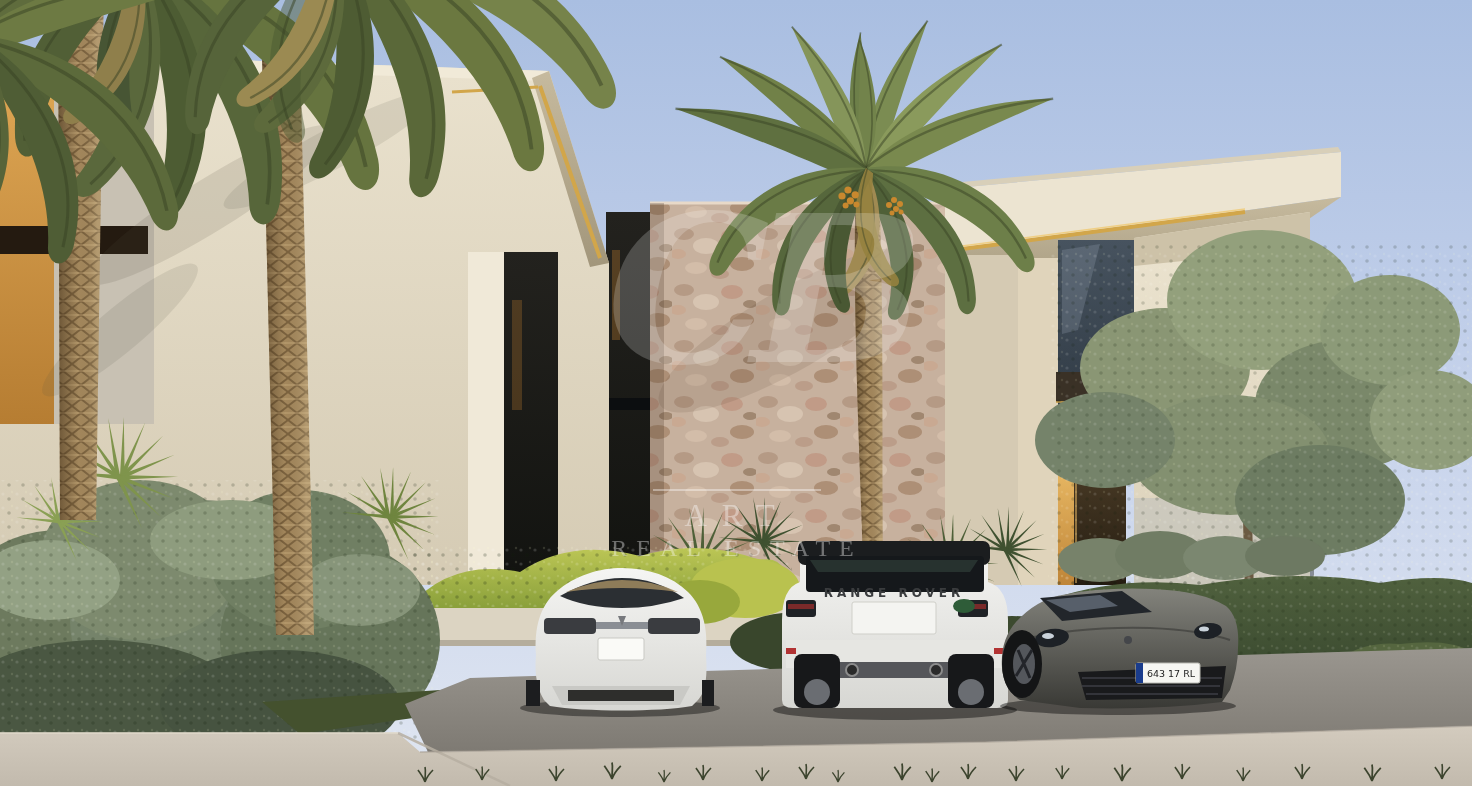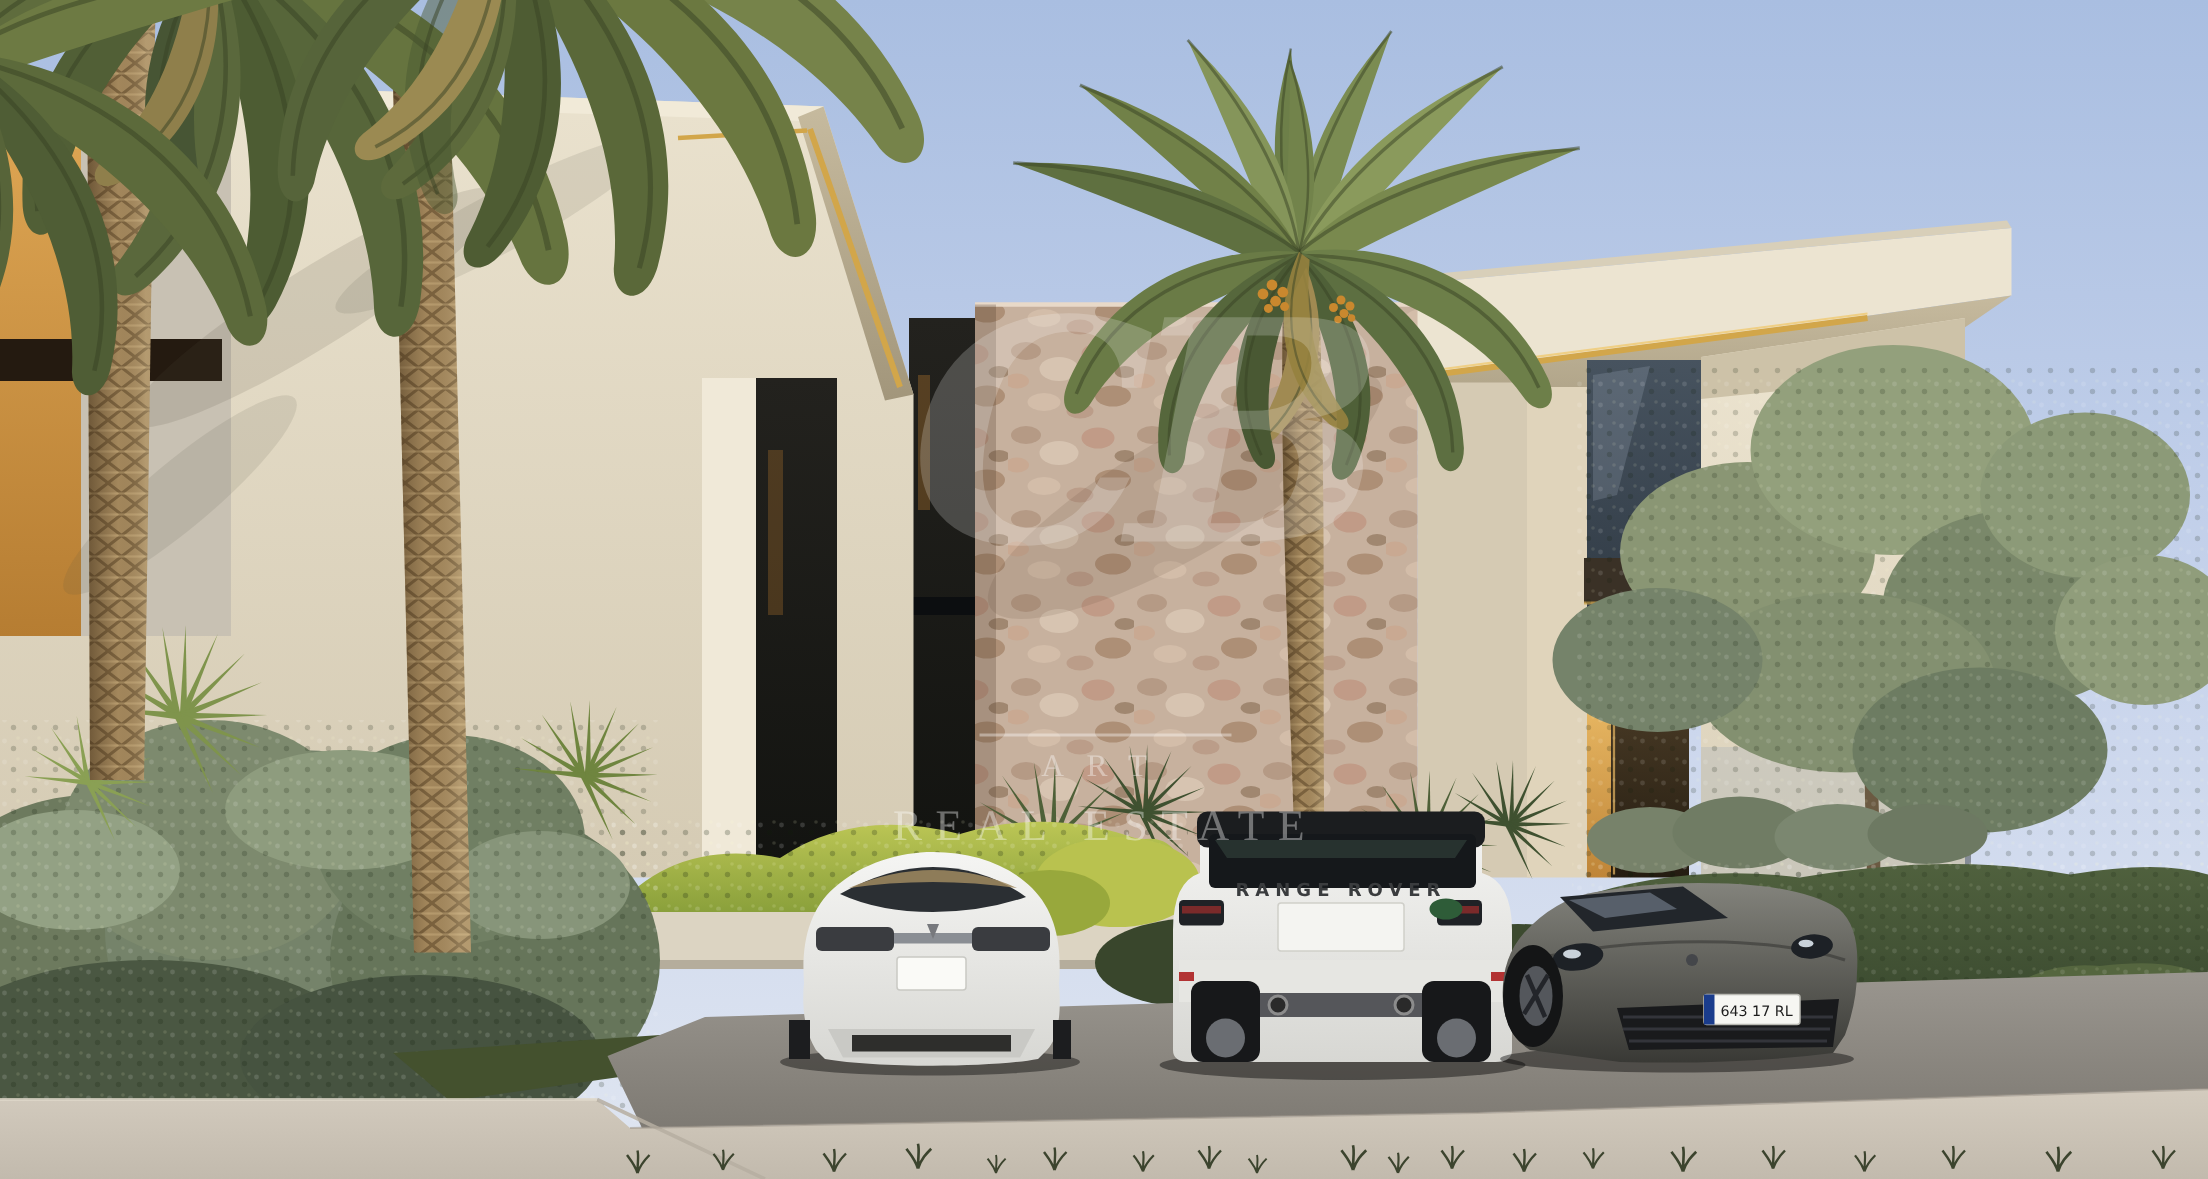--- a/index.html
+++ b/index.html
@@ -11,24 +11,24 @@
              pointer-events:none;color:#ffffff;}
   .wm-monogram{position:absolute;left:757px;top:188px;transform:translateX(-50%);
                font-family:"DejaVu Serif",serif;font-style:italic;font-weight:bold;
                font-size:205px;line-height:1;opacity:.20;letter-spacing:-18px;}
   .wm-brand{position:absolute;left:737px;top:422px;transform:translateX(-50%);
             font-family:"Liberation Serif",serif;font-weight:bold;font-size:47px;
             letter-spacing:7px;opacity:.40;white-space:nowrap;}
   .wm-rule{position:absolute;left:737px;top:489px;transform:translateX(-50%);
            width:168px;height:2px;background:#fff;opacity:.38;}
   .wm-art{position:absolute;left:737px;top:498px;transform:translateX(-50%);
-          font-family:"Liberation Serif",serif;font-size:21px;letter-spacing:15px;
+          font-family:"Liberation Serif",serif;font-size:31px;letter-spacing:15px;
           opacity:.38;white-space:nowrap;}
   .wm-estate{position:absolute;left:737px;top:535px;transform:translateX(-50%);
-             font-family:"Liberation Serif",serif;font-size:29px;letter-spacing:9px;
+             font-family:"Liberation Serif",serif;font-size:24px;letter-spacing:9px;
              opacity:.38;white-space:nowrap;}
 </style>
 </head>
 <body>
 
 <div class="stage">
 <svg viewBox="0 0 1472 786" width="1472" height="786">
 <defs>
   <linearGradient id="skyG" x1="0" y1="0" x2="0" y2="1">
     <stop offset="0" stop-color="#a9bee1"></stop>

